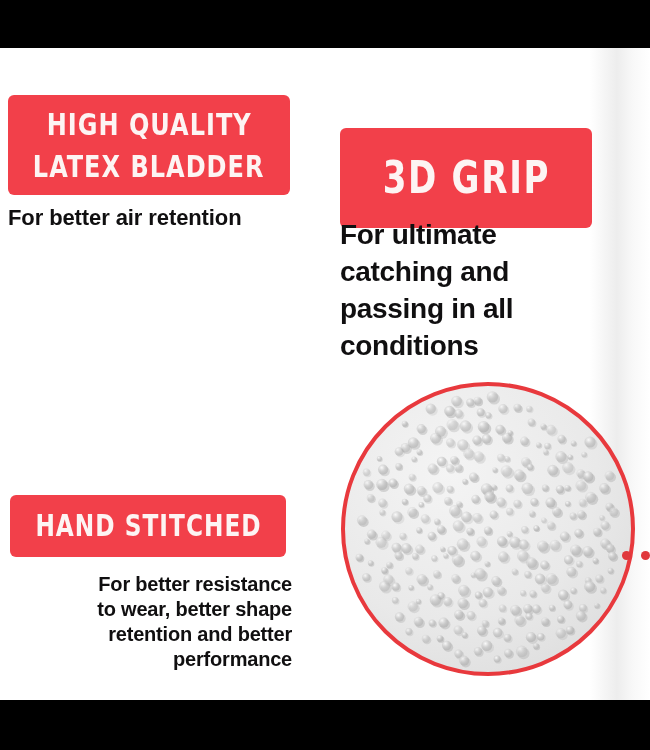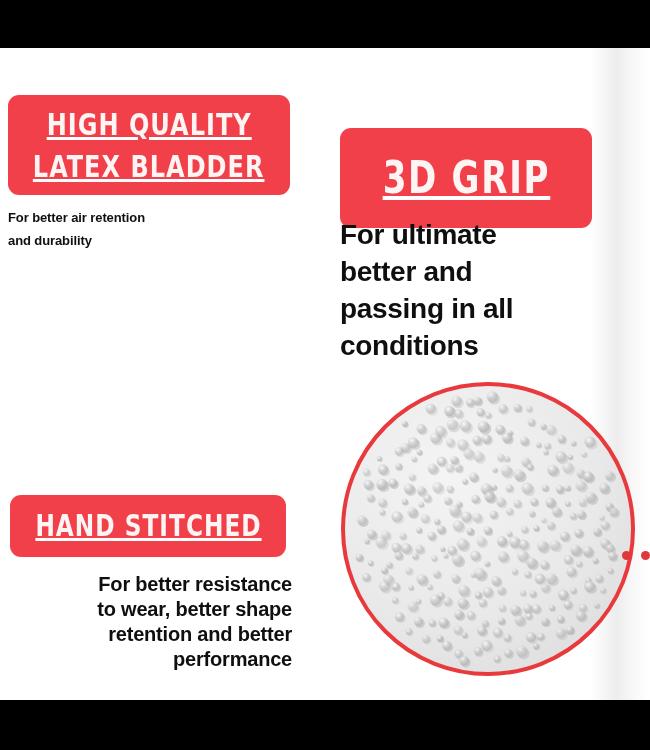--- a/index.html
+++ b/index.html
@@ -54,28 +54,27 @@
       rgba(222,222,222,0.55) 45%,
       rgba(236,236,236,0.35) 72%,
       rgba(255,255,255,0) 100%);
     pointer-events: none;
   }
 
   
   .badge {
     position: absolute;
     background: #F2404A;
-    border-radius: 11px;
+    border-radius: 6px;
     color: #ffffff;
     display: flex;
     flex-direction: column;
     align-items: center;
     justify-content: center;
     box-sizing: border-box;
-    text-decoration: underline;
   }
   .badge .line {
     font-family: "DejaVu Sans Condensed", "Liberation Sans Narrow", "Liberation Sans", sans-serif;
     font-weight: bold;
     letter-spacing: 1.2px;
     white-space: nowrap;
     color: #fdf4f3;
     transform: scaleX(0.86);
     transform-origin: center;
   }
@@ -105,21 +104,21 @@
   
   .caption {
     position: absolute;
     font-family: "Liberation Sans", sans-serif;
     font-weight: bold;
     color: #100f10;
   }
   #caption-latex {
     left: 8px; top: 158px;
     width: 280px;
-    font-size: 13px;
+    font-size: 22px;
     line-height: 23px;
     text-align: left;
     letter-spacing: -0.1px;
   }
   #caption-grip {
     left: 340px; top: 168px;
     width: 270px;
     font-size: 28px;
     line-height: 37px;
     text-align: left;
@@ -175,29 +174,28 @@
   <div class="canvas">
 
     <div class="edge-shade"></div>
 
     <div class="badge" id="badge-latex">
       <span class="line">HIGH QUALITY</span>
       <span class="line">LATEX BLADDER</span>
     </div>
     <div class="caption" id="caption-latex">
       <div>For better air retention</div>
-      <div>and durability</div>
     </div>
 
     <div class="badge" id="badge-grip">
       <span class="line">3D GRIP</span>
     </div>
     <div class="caption" id="caption-grip">
       <div>For ultimate</div>
-      <div>better and</div>
+      <div>catching and</div>
       <div>passing in all</div>
       <div>conditions</div>
     </div>
 
     <div class="badge" id="badge-stitched">
       <span class="line">HAND STITCHED</span>
     </div>
     <div class="caption" id="caption-stitched">
       <div>For better resistance</div>
       <div>to wear, better shape</div>

